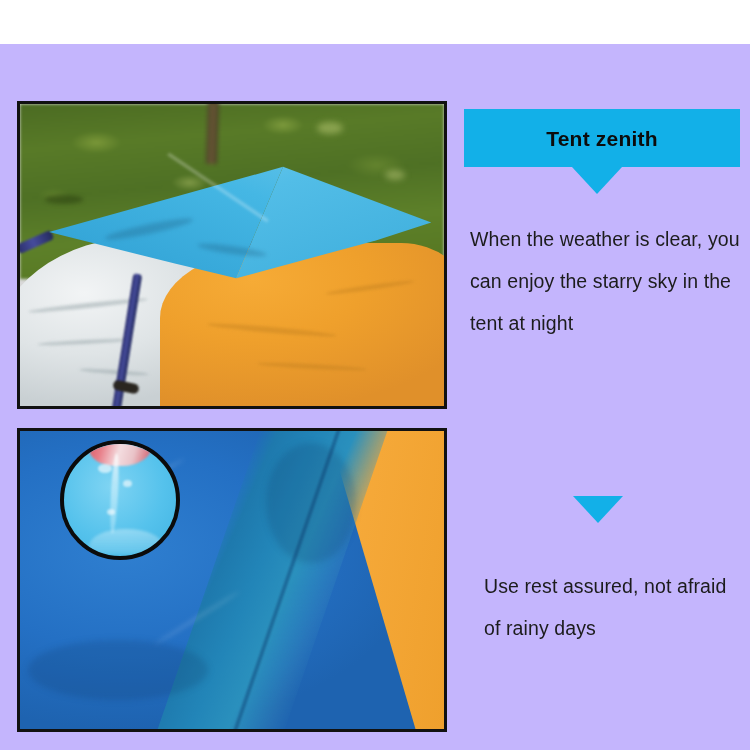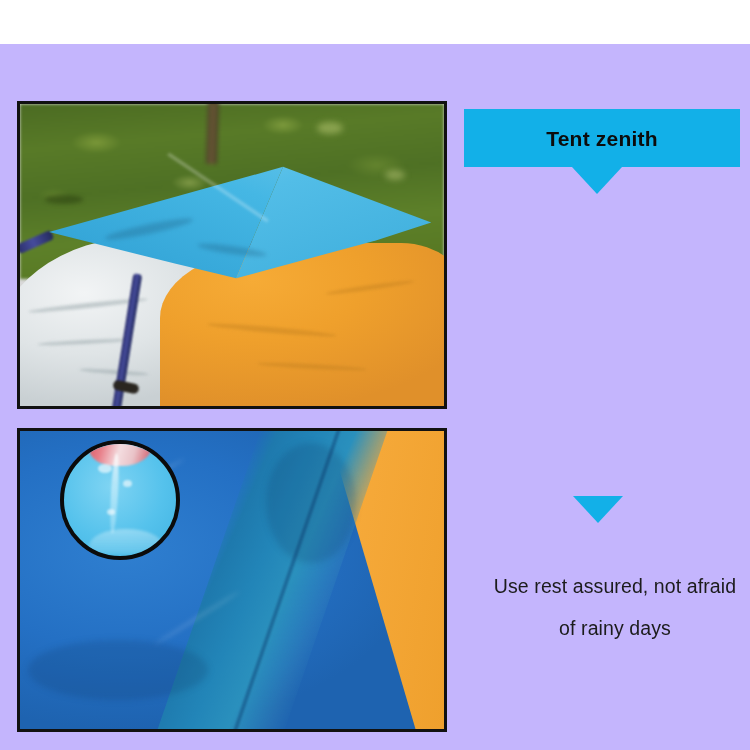--- a/index.html
+++ b/index.html
@@ -409,20 +409,21 @@
       </div>
 
     </div>
   </div>
 
   <div class="banner" id="banner-top">
     <span class="banner-title">Tent zenith</span>
   </div>
   <div class="banner-tail" id="banner-top-tail"></div>
 
+  <div class="body-copy" id="copy-top" style="color: rgb(28, 28, 28);">When the weather is clear, you can enjoy the starry sky in the tent at night</div>
 
   <div class="photo-frame" id="photo-bottom" style="border-color: rgb(17, 17, 17);">
     <div class="photo-inner">
 
       <div class="fab-blue"></div>
       <div class="fab-orange"></div>
       <div class="fab-seam"></div>
       <div class="fab-seam-line"></div>
 
       <div class="fab-crease" style="left:12%;top:18%;width:120px;height:5px;transform:rotate(-28deg);"></div>
@@ -437,15 +438,15 @@
         <div class="water-drop" style="left:52%;top:32%;width:9px;height:7px;"></div>
         <div class="water-drop" style="left:38%;top:58%;width:8px;height:6px;"></div>
         <div class="water-pool"></div>
       </div>
 
     </div>
   </div>
 
   <div class="banner-tail" id="banner-bottom-tail"></div>
 
-  <div class="body-copy" id="copy-bottom" style="color: rgb(28, 28, 28); text-align: center;">Use rest assured, not afraid of rainy days</div>
+  <div class="body-copy" id="copy-bottom" style="color: rgb(28, 28, 28);">Use rest assured, not afraid of rainy days</div>
 
 </div>
 
 </body></html>

